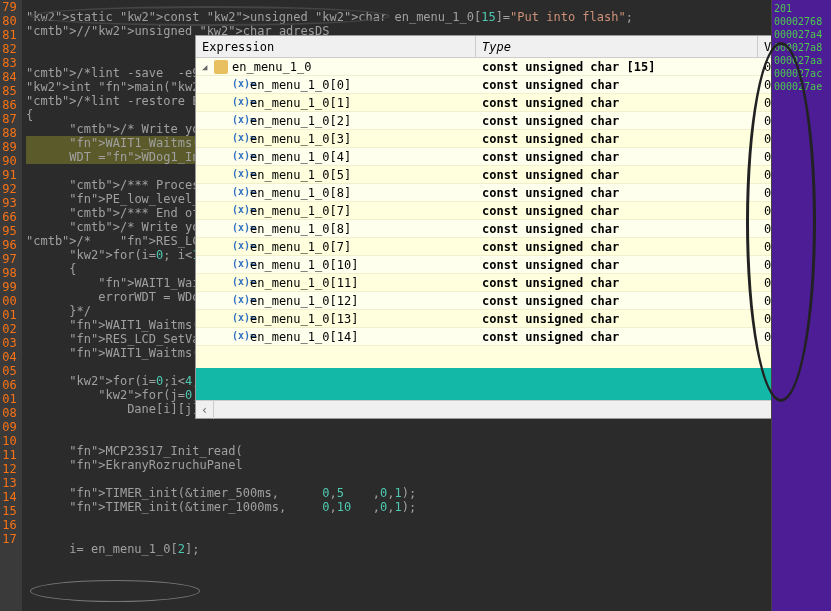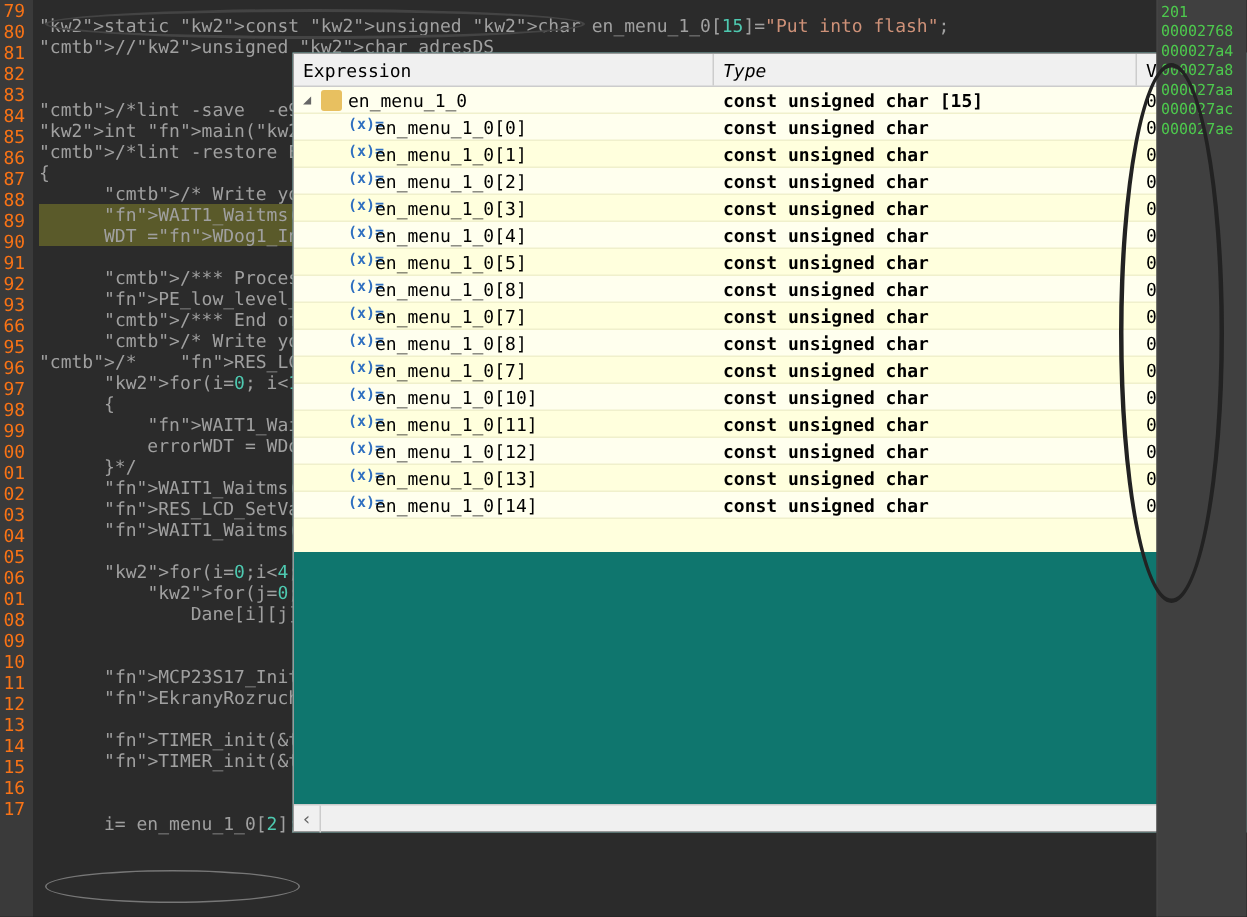--- a/index.html
+++ b/index.html
@@ -5,42 +5,42 @@
     * { margin: 0; padding: 0; box-sizing: border-box; font-family: Consolas, monospace; font-size: 12px; }
     body { width: 831px; height: 611px; background: #1a1a1a; overflow: hidden; position: relative; }
     
     .editor { width: 831px; height: 611px; background: #2b2b2b; color: #a0a0a0; position: relative; }
     .gutter { position: absolute; left: 0; top: 0; width: 22px; height: 611px; background: #3a3a3a; color: #f97316; text-align: center; padding-right: 3px; line-height: 14px; }
     .code { position: absolute; left: 22px; top: 0; padding: 10px 4px; line-height: 14px; white-space: pre; }
     .str { color: #ce9178; }
     .num { color: #4ec9b0; }
     .hl { background: #5a5a2a; }
     
-    .watch-panel { position: absolute; left: 195px; top: 35px; width: 636px; height: 520px; background: #0f766e; color: #000; border: 1px solid #999; }
+    .watch-panel { position: absolute; left: 195px; top: 35px; width: 636px; height: 384px; background: #14b8a6; color: #000; border: 1px solid #999; }
     .watch-header { display: flex; background: #f0f0f0; border-bottom: 1px solid #ccc; height: 22px; align-items: center; font-size: 11px; }
     .col-exp { width: 280px; padding-left: 6px; border-right: 1px solid #ccc; height: 100%; display: flex; align-items: center; }
     .col-type { width: 282px; padding-left: 6px; border-right: 1px solid #ccc; height: 100%; display: flex; align-items: center; font-style: italic; }
     .col-val { flex: 1; padding-left: 6px; height: 100%; display: flex; align-items: center; }
     
     .watch-body { background: #ffffdd; height: 310px; overflow-y: auto; }
     .watch-row { display: flex; height: 18px; align-items: center; border-bottom: 1px solid #f0f0cc; }
     .watch-row:nth-child(odd) { background: #ffffee; }
     .exp-cell { width: 280px; padding-left: 6px; display: flex; align-items: center; }
     .type-cell { width: 282px; padding-left: 6px; font-weight: bold; }
     .val-cell { flex: 1; padding-left: 6px; }
     .expand-icon { display: inline-block; width: 10px; height: 10px; margin-right: 2px; font-size: 9px; color: #666; }
     .struct-icon { display: inline-block; width: 14px; height: 14px; margin-right: 4px; background: #e8c060; border-radius: 2px; }
     .var-icon { display: inline-block; width: 14px; height: 14px; margin-right: 4px; font-size: 10px; color: #3070c0; font-weight: bold; }
     .indent-1 { padding-left: 36px; }
     
     .detail-panel { background: #2b2b2b; color: #888; padding: 8px; height: 115px; font-size: 11px; line-height: 15px; white-space: pre; }
     .scrollbar { position: absolute; bottom: 0; left: 0; right: 0; height: 18px; background: #f0f0f0; border-top: 1px solid #ccc; }
     .scroll-left { position: absolute; left: 0; width: 18px; height: 18px; border-right: 1px solid #ccc; text-align: center; line-height: 18px; color: #666; }
     
-    .mem-panel { position: absolute; right: 0; top: 0; width: 60px; height: 611px; background: #404040; border-left: 1px solid #444; padding: 2px; }
+    .mem-panel { position: absolute; right: 0; top: 0; width: 60px; height: 611px; background: #4c1d95; border-left: 1px solid #444; padding: 2px; }
     .mem-line { color: #4dc94d; font-size: 10px; line-height: 13px; }
     
     .circle1 { position: absolute; left: 30px; top: 6px; width: 360px; height: 20px; border: 2px solid #444; border-radius: 50%; pointer-events: none; z-index: 100; }
     .circle2 { position: absolute; right: 15px; top: 42px; width: 70px; height: 360px; border: 3px solid #222; border-radius: 50%; pointer-events: none; z-index: 100; }
     .circle3 { position: absolute; left: 30px; top: 580px; width: 170px; height: 22px; border: 1px solid #777; border-radius: 50%; pointer-events: none; z-index: 100; }
   </style>
 </head>
 <body>
 
 <div class="editor">

